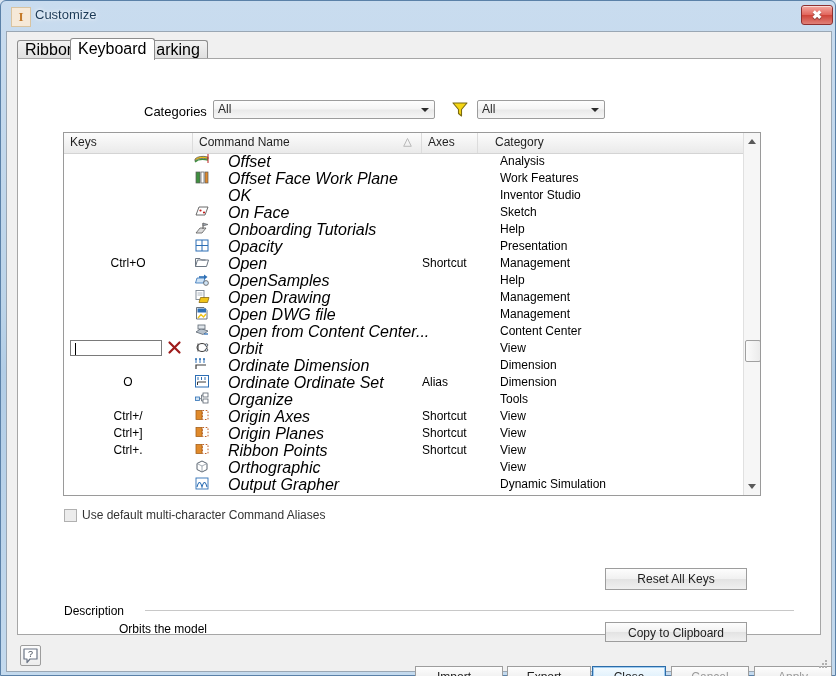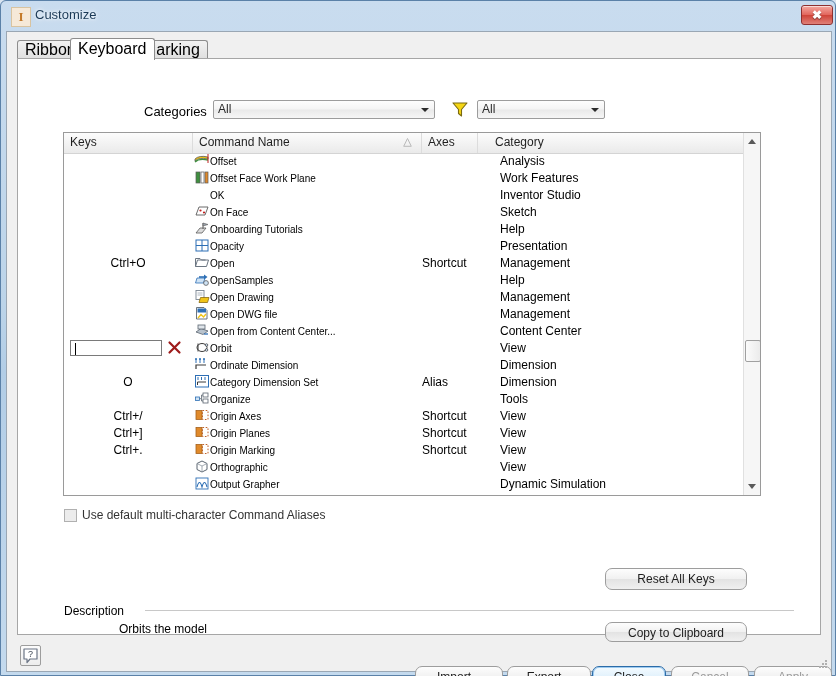--- a/index.html
+++ b/index.html
@@ -132,21 +132,21 @@
     cursor: pointer; color: #1f1f1f;
   }
   .sort-mark {
     position: absolute; right: 9px; top: 5px;
     width: 9px; height: 9px;
   }
   #rows { position: absolute; left: 0; top: 20px; width: 680px; height: 343px; }
   .row { position: absolute; left: 0; width: 680px; height: 17px; }
   .c-keys { position: absolute; left: 0; width: 128px; text-align: center; font-size: 12px; line-height: 17px; }
   .c-icon { position: absolute; left: 130px; width: 17px; height: 16px; top: 0; }
-  .c-name { position: absolute; left: 146px; font-size: 10px; line-height: 17px; white-space: nowrap; }
+  .c-name { position: absolute; left: 164px; font-size: 16px; line-height: 17px; white-space: nowrap; font-style: italic; }
   .c-type { position: absolute; left: 358px; width: 56px; font-size: 12px; line-height: 17px; }
   .c-cat  { position: absolute; left: 436px; font-size: 12px; line-height: 17px; white-space: nowrap; }
 
   
   #key-edit-wrap { position: absolute; left: 6px; top: 0; width: 120px; height: 17px; }
   #key-edit {
     position: absolute; left: 0; top: 0; width: 92px; height: 16px;
     box-sizing: border-box;
     border: 1px solid #7a7a7a; background: #fff;
   }
@@ -178,21 +178,21 @@
     position: absolute; left: 0; top: 1px; width: 13px; height: 13px;
     box-sizing: border-box;
     background: #ececec; border: 1px solid #b0b0b0;
   }
   #chk-label { position: absolute; left: 18px; top: 0; font-size: 12px; color: #333; white-space: nowrap; }
 
   
   .btn {
     position: absolute; box-sizing: border-box;
     background: linear-gradient(to bottom, #fdfdfd 0%, #f1f1f1 48%, #e3e3e3 52%, #f0f0f0 100%);
-    border: 1px solid #9d9d9d; border-radius: 7px;
+    border: 1px solid #9d9d9d; border-radius: 0;
     font-size: 12px; text-align: center; cursor: pointer;
     color: #1d1d1d;
   }
   .btn.disabled { color: #9a9a9a; }
   .btn.default {
     border: 1px solid #2c6ca8;
     box-shadow: 0 0 0 1px #9ecbf0 inset;
     background: linear-gradient(to bottom, #f4fbff 0%, #e1f1fc 48%, #cde7fa 52%, #e6f4ff 100%);
   }
   #btn-reset { left: 598px; top: 536px; width: 142px; height: 22px; line-height: 20px; }
@@ -427,21 +427,21 @@
           </div>
           <div class="row" style="top: 221px;">
             <div class="c-keys">O</div>
             <div class="c-icon"><svg width="16" height="15" viewBox="0 0 16 15">
                 <rect x="1.5" y="1.5" width="13" height="11.5" fill="none" stroke="#2d6fb5" stroke-width="1"></rect>
                 <line x1="4" y1="3" x2="4" y2="6" stroke="#2d6fb5" stroke-width="1"></line>
                 <line x1="7.5" y1="3" x2="7.5" y2="6" stroke="#2d6fb5" stroke-width="1"></line>
                 <line x1="11" y1="3" x2="11" y2="6" stroke="#2d6fb5" stroke-width="1"></line>
                 <path d="M3.5 11 L3.5 8 L12 8" fill="none" stroke="#3a3a3a" stroke-width="1"></path>
               </svg></div>
-            <div class="c-name">Category Dimension Set</div>
+            <div class="c-name">Ordinate Ordinate Set</div>
             <div class="c-type">Alias</div>
             <div class="c-cat">Dimension</div>
           </div>
           <div class="row" style="top: 238px;">
             <div class="c-keys"></div>
             <div class="c-icon"><svg width="16" height="15" viewBox="0 0 16 15">
                 <rect x="1.5" y="6" width="4" height="3.5" fill="#cfe3f5" stroke="#2d6fb5" stroke-width=".8"></rect>
                 <rect x="9" y="2" width="5" height="4" fill="#ffffff" stroke="#5b6570" stroke-width=".8"></rect>
                 <rect x="9" y="8" width="5" height="4" fill="#ffffff" stroke="#5b6570" stroke-width=".8"></rect>
                 <path d="M5.5 7.7 L7.5 7.7 L7.5 4 L9 4 M7.5 7.7 L7.5 10 L9 10" fill="none" stroke="#5b6570" stroke-width=".8"></path>
@@ -469,21 +469,21 @@
             <div class="c-name">Origin Planes</div>
             <div class="c-type">Shortcut</div>
             <div class="c-cat">View</div>
           </div>
           <div class="row" style="top: 289px;">
             <div class="c-keys">Ctrl+.</div>
             <div class="c-icon"><svg width="16" height="15" viewBox="0 0 16 15">
                 <rect x="2" y="2.5" width="6" height="9" fill="#e08a2b" stroke="#a5601c" stroke-width=".8"></rect>
                 <rect x="8.5" y="2.5" width="5.5" height="9" fill="none" stroke="#c0632a" stroke-width="1" stroke-dasharray="1.6 1.6"></rect>
               </svg></div>
-            <div class="c-name">Origin Marking</div>
+            <div class="c-name">Ribbon Points</div>
             <div class="c-type">Shortcut</div>
             <div class="c-cat">View</div>
           </div>
           <div class="row" style="top: 306px;">
             <div class="c-keys"></div>
             <div class="c-icon"><svg width="16" height="15" viewBox="0 0 16 15">
                 <path d="M3 4.5 L8 2 L13 4.5 L13 10.5 L8 13 L3 10.5 Z" fill="#ffffff" stroke="#5b6570" stroke-width="1"></path>
                 <path d="M3 4.5 L8 7 L13 4.5 M8 7 L8 13" fill="none" stroke="#8a949e" stroke-width=".8"></path>
               </svg></div>
             <div class="c-name">Orthographic</div>

